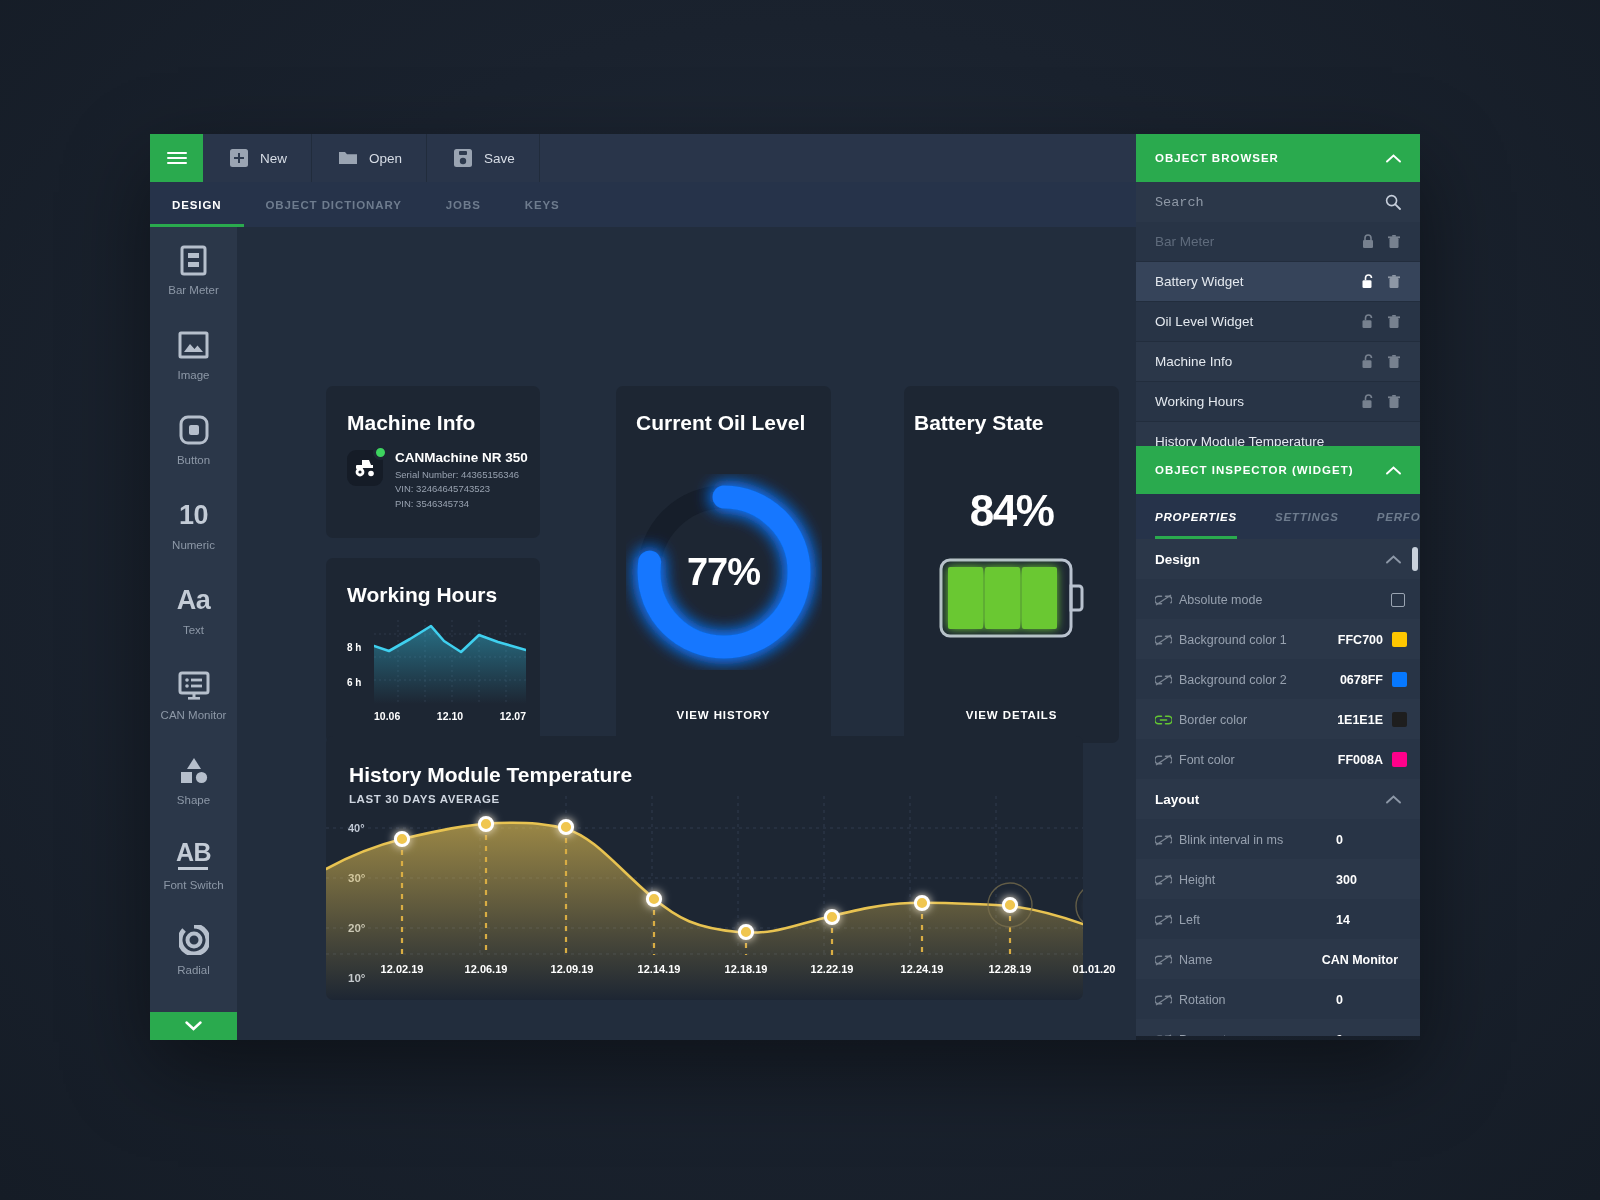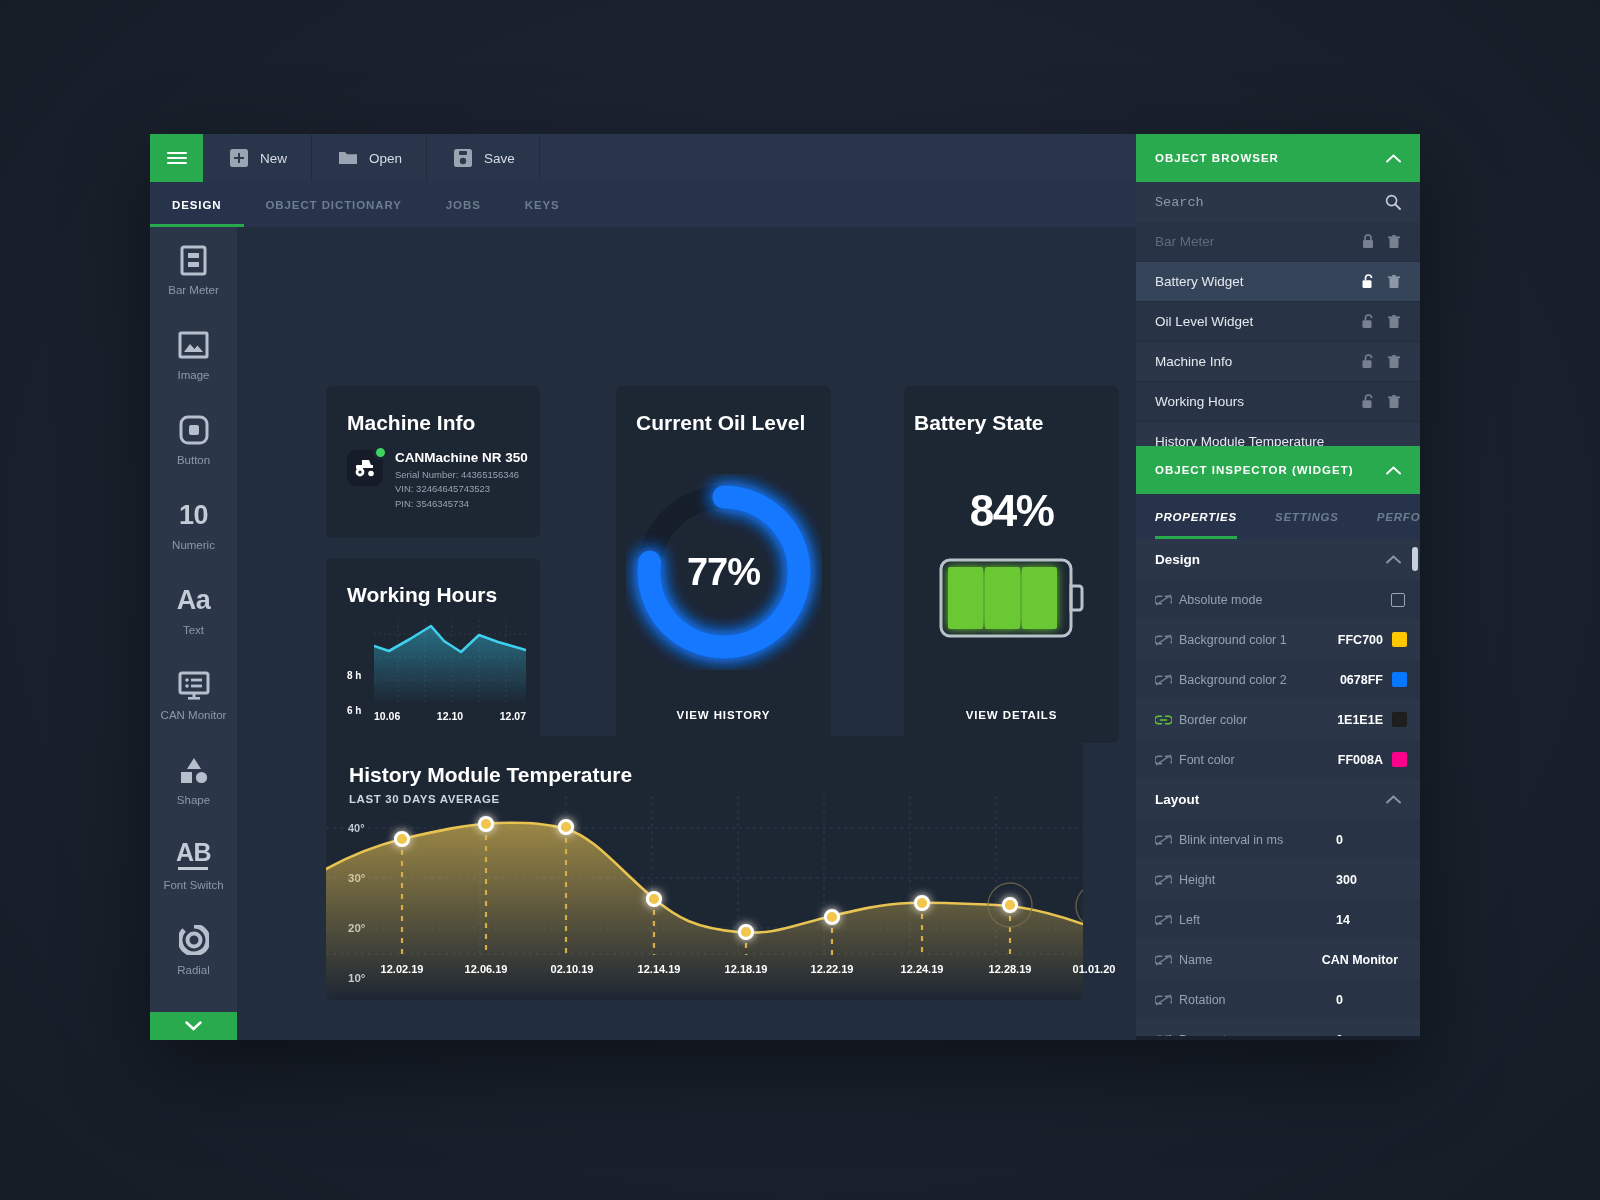--- a/index.html
+++ b/index.html
@@ -124,21 +124,21 @@
     position: absolute; right: -5px; top: -5px;
     width: 15px; height: 15px; border-radius: 50%;
     background: #3dd35f; border: 3px solid #1d2633;
   }
   .mi-name { color: #fff; font-size: 13.5px; font-weight: bold; margin-bottom: 3px; }
   .mi-meta { color: #98a2b0; font-size: 9.5px; line-height: 1.52; }
 
   
   #card-hours { left: 89px; top: 331px; width: 214px; height: 185px; }
   #card-hours .card-title { position: absolute; left: 21px; top: 25px; }
-  .wh-ylabel { position: absolute; color: #fff; font-size: 10px; font-weight: bold; margin-top: 28px; }
+  .wh-ylabel { position: absolute; color: #fff; font-size: 10px; font-weight: bold; }
 
   
   #card-oil { left: 379px; top: 159px; width: 215px; height: 357px; }
   #card-oil .card-title { position: absolute; left: 20px; top: 25px; }
   .donut-wrap { position: absolute; left: 50%; top: 88px; transform: translateX(-50%); width: 196px; height: 196px; }
   .donut-val {
     position: absolute; left: 0; right: 0; top: 50%;
     transform: translateY(-50%);
     text-align: center; color: #fff; font-size: 38px; font-weight: bold;
     letter-spacing: -1px;
@@ -565,21 +565,21 @@
             <circle cx="506" cy="181" r="6.6" fill="#f0c64f" stroke="#fff" stroke-width="3"></circle>
             <circle cx="596" cy="167" r="6.6" fill="#f0c64f" stroke="#fff" stroke-width="3"></circle>
             <circle cx="684" cy="169" r="6.6" fill="#f0c64f" stroke="#fff" stroke-width="3"></circle>
             <circle cx="772" cy="170" r="6.6" fill="#f0c64f" stroke="#fff" stroke-width="3"></circle>
           </g>
         </svg>
 
         <div style="position:absolute;left:0;top:227px;width:757px;">
           <span style="position:absolute;left:76px;transform:translateX(-50%);color:#fff;font-size:11px;font-weight:bold;">12.02.19</span>
           <span style="position:absolute;left:160px;transform:translateX(-50%);color:#fff;font-size:11px;font-weight:bold;">12.06.19</span>
-          <span style="position:absolute;left:246px;transform:translateX(-50%);color:#fff;font-size:11px;font-weight:bold;">02.10.19</span>
+          <span style="position:absolute;left:246px;transform:translateX(-50%);color:#fff;font-size:11px;font-weight:bold;">12.09.19</span>
           <span style="position:absolute;left:333px;transform:translateX(-50%);color:#fff;font-size:11px;font-weight:bold;">12.14.19</span>
           <span style="position:absolute;left:420px;transform:translateX(-50%);color:#fff;font-size:11px;font-weight:bold;">12.18.19</span>
           <span style="position:absolute;left:506px;transform:translateX(-50%);color:#fff;font-size:11px;font-weight:bold;">12.22.19</span>
           <span style="position:absolute;left:596px;transform:translateX(-50%);color:#fff;font-size:11px;font-weight:bold;">12.24.19</span>
           <span style="position:absolute;left:684px;transform:translateX(-50%);color:#fff;font-size:11px;font-weight:bold;">12.28.19</span>
           <span style="position:absolute;left:768px;transform:translateX(-50%);color:#fff;font-size:11px;font-weight:bold;">01.01.20</span>
         </div>
       </div>
 
     </div>

